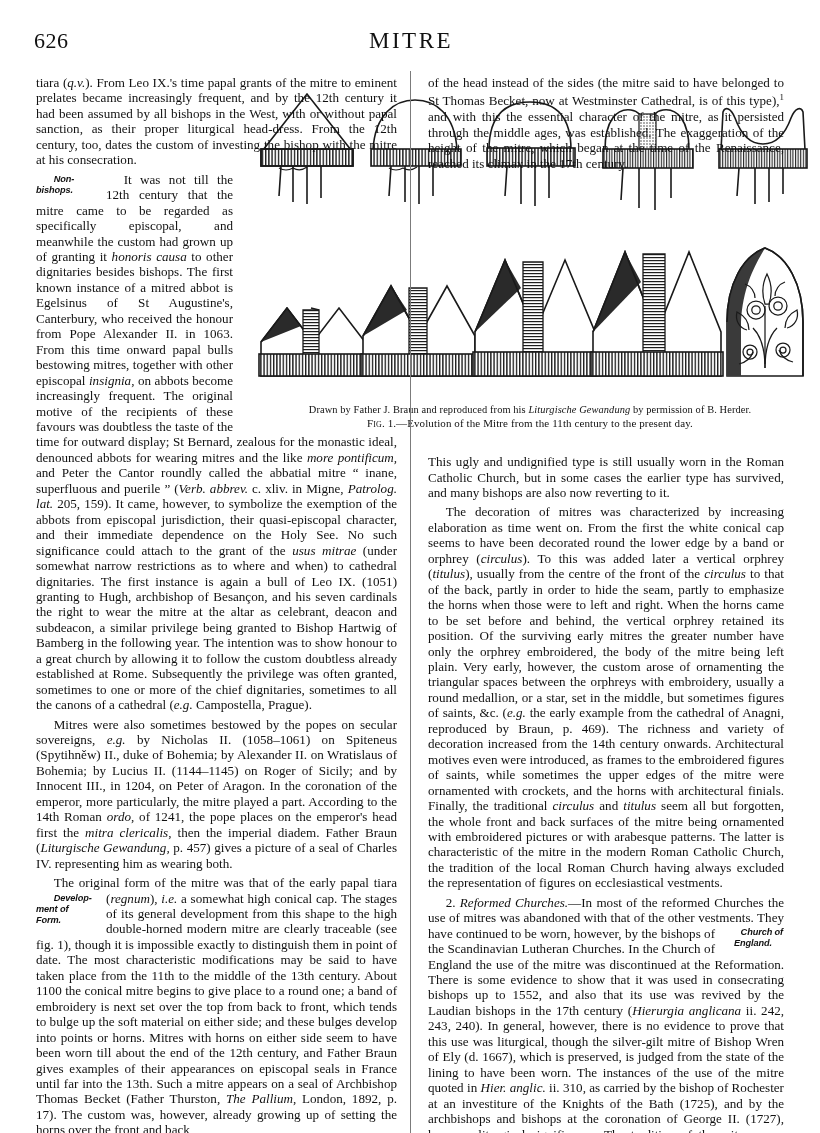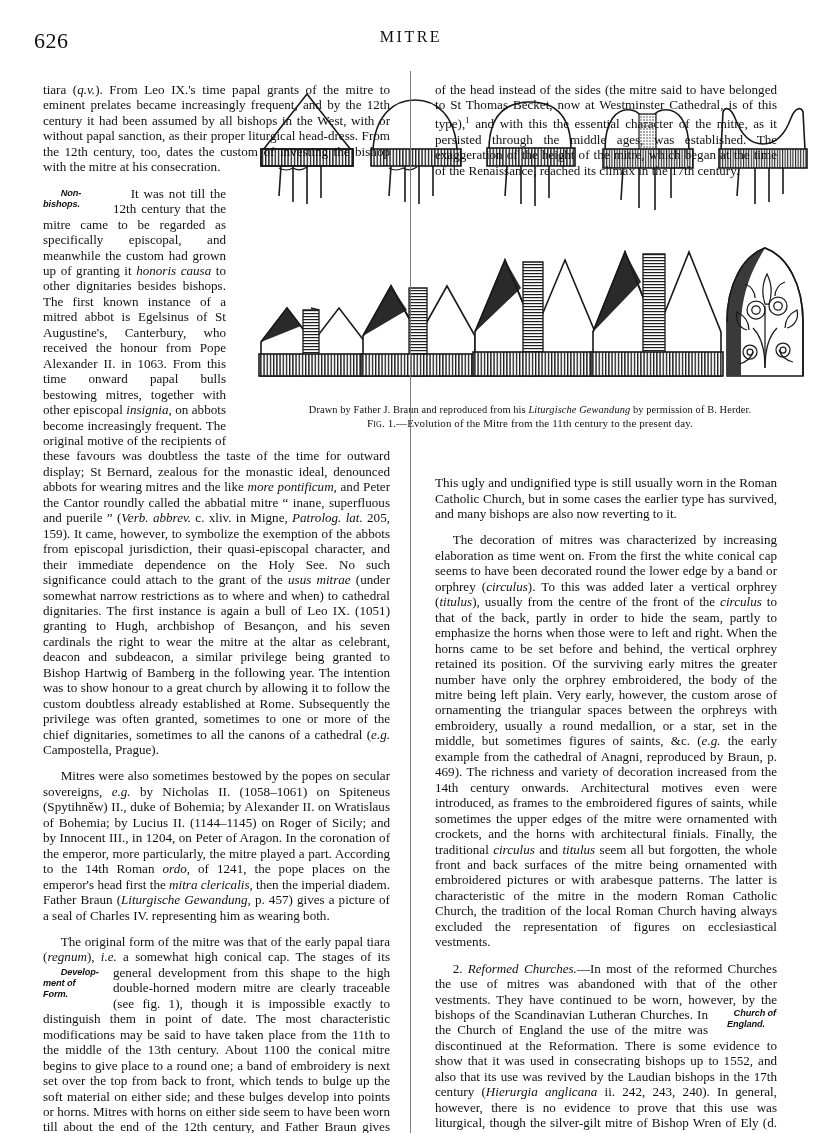--- a/index.html
+++ b/index.html
@@ -31,21 +31,21 @@
   .folio {
     position: absolute;
     left: 2px;
     top: 0;
     font-size: 22px;
     letter-spacing: 0.5px;
     font-family: "Liberation Serif", serif;
   }
   .headword {
     text-align: center;
-    font-size: 16px;
+    font-size: 23px;
     letter-spacing: 2.5px;
     line-height: 1;
     padding-top: 1px;
   }
 
   
   .cols {
     position: relative;
     display: flex;
     gap: 0;
@@ -55,21 +55,21 @@
     width: 378px;
     box-sizing: border-box;
     font-size: 13.1px;
     line-height: 15.45px;
     text-align: justify;
     hyphens: none;
   }
   .col.left { padding-right: 9px; }
   .col.right { padding-left: 13px; border-left: 1px solid #7b7b7b; }
 
-  p { margin: 11px; text-indent: 1.35em; }
+  p { margin: 4px; text-indent: 1.35em; }
   p.noindent { text-indent: 0; }
   i, em { font-style: italic; }
 
   
   .shoulder {
     float: left;
     width: 64px;
     margin: 2px 6px 0 0;
     font-family: Liberation Sans, sans-serif;
     font-weight: bold;

